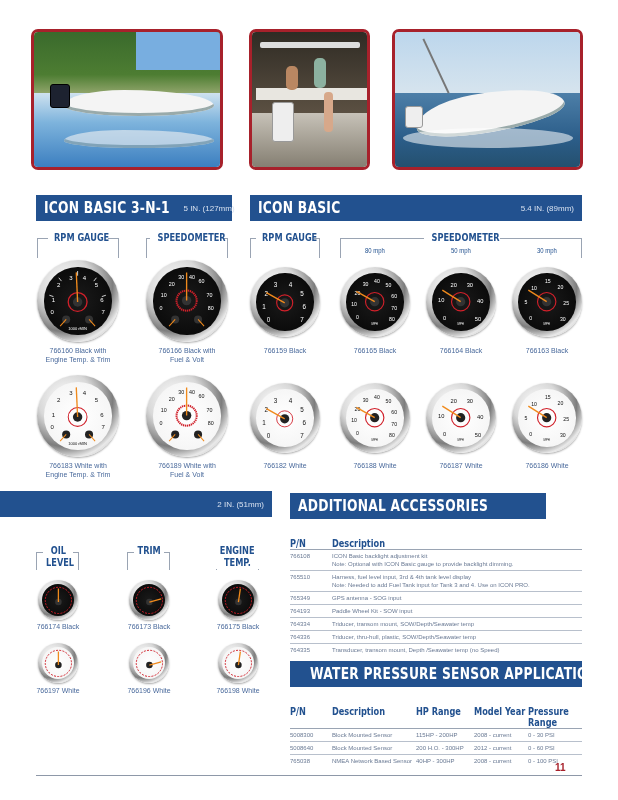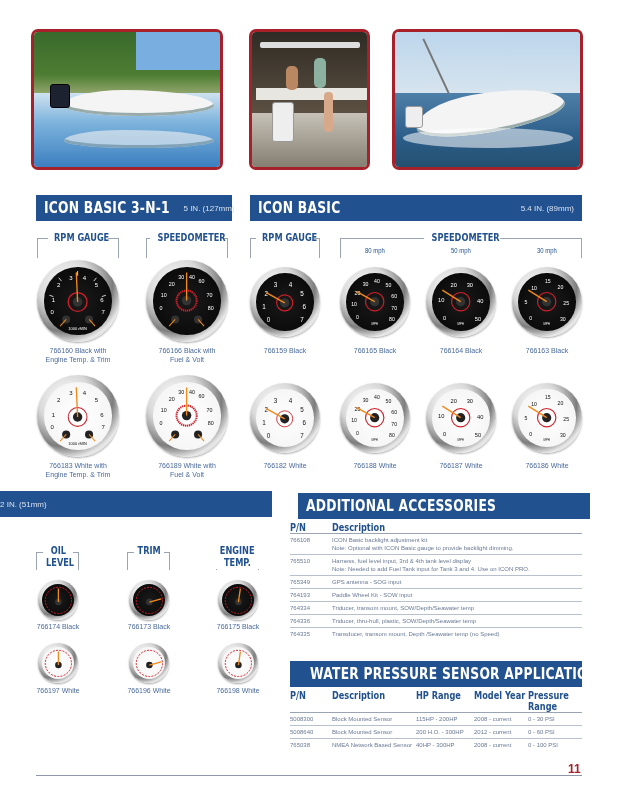--- a/index.html
+++ b/index.html
@@ -36,28 +36,28 @@
     background: radial-gradient(circle at 35% 30%, #ffffff 0%, #d8d8d8 35%, #7d7d7d 60%, #e9e9e9 75%, #9a9a9a 100%);
     box-shadow: 0 1px 2px rgba(0,0,0,0.35); }
   .gauge .face { position: absolute; left: 9%; top: 9%; width: 82%; height: 82%; border-radius: 50%; overflow: hidden; }
   .gauge.black .face { background: radial-gradient(circle, #1a1a1a 0%, #050505 100%); }
   .gauge.white .face { background: radial-gradient(circle, #ffffff 0%, #f2f2f2 100%); }
   .face svg { width: 100%; height: 100%; display: block; }
 
   .caption { position: absolute; font-size: 7px; line-height: 9px; color: #4a6a9c; text-align: center; white-space: nowrap; }
 
   .table { position: absolute; left: 290px; width: 292px; font-size: 6px; color: #6a7a94; }
-  .table .hdr { font-family: "DejaVu Sans", sans-serif; font-weight: bold; color: #22518f; font-size: 10px; display: flex; border-bottom: 1px solid #9aa4b3; }
+  .table .hdr { font-family: "DejaVu Sans", sans-serif; font-weight: bold; color: #22518f; font-size: 10px; display: flex; border-bottom: 1px solid #9aa4b3; margin-top: 16px; }
   .table .hdr span { display:inline-block; transform: scaleX(0.82); transform-origin: left center; white-space: nowrap; }
   .table .row { display: flex; border-bottom: 1px solid #b8c0cc; padding: 2px 0; line-height: 8px; }
   .table .pn { width: 42px; flex: none; }
   .table .desc { flex: 1; }
 
   .footer-line { position: absolute; left: 36px; top: 775px; width: 546px; height: 1px; background: #8e98a8; }
-  .page-num { position: absolute; left: 568px; top: 762px; font-size: 12px; font-weight: bold; color: #a7212b; }
+  .page-num { position: absolute; left: 555px; top: 762px; font-size: 10px; font-weight: bold; color: #a7212b; }
 </style>
 </head>
 <body>
 
 <div class="photo" id="photo1">
   <div class="sky"></div>
     <div class="skycorner"></div>
     <div class="water"></div>
   <div class="boat" style="left:30px;top:58px;width:150px;height:26px;"></div>
   <div class="motor dark" style="left:16px;top:52px;width:20px;height:24px;"></div>
@@ -389,21 +389,21 @@
         </g>
   <circle cx="50" cy="50" r="16" fill="none" stroke="#d0202a" stroke-width="2"></circle>
         <circle cx="50" cy="50" r="8" fill="#222"></circle>
   <line x1="50" y1="50" x2="18" y2="30" stroke="#f08a1c" stroke-width="2.5"></line>
   <text x="50" y="90" fill="#111" font-size="5" text-anchor="middle" font-family="Liberation Sans">MPH</text>
 </svg>
     </div>
   </div>
 <div class="caption" style="left:512px;top:461px;width:70px;">766186 White</div>
 
-<div class="section-bar" style="left:0;top:491px;width:272px;padding-right:8px;">
+<div class="section-bar" style="left:0;top:491px;width:272px;justify-content:flex-end;padding-right:8px;">
   <span class="size">2 IN. (51mm)</span>
 </div>
 
 <div class="bracket" style="left:36px;top:552px;width:43px;height:18px;"></div>
 <div class="group-label" style="left:43px;top:545px;width:30px;background:#fff;line-height:12px;">
     <div><span>OIL</span></div>
     <div><span>LEVEL</span></div>
   </div>
 <div class="bracket" style="left:127px;top:552px;width:43px;height:18px;"></div>
 <div class="group-label" style="left:134px;top:545px;width:30px;background:#fff;"><span>TRIM</span></div>
@@ -468,21 +468,21 @@
     <div class="face">
       <svg viewBox="0 0 100 100">
         <circle cx="50" cy="50" r="40" fill="none" stroke="#d0202a" stroke-width="3" stroke-dasharray="6 4"></circle>
         <circle cx="50" cy="55" r="10" fill="#222"></circle>
         <line x1="50" y1="55" x2="56" y2="14" stroke="#f08a1c" stroke-width="4"></line>
       </svg>
     </div>
   </div>
 <div class="caption" style="left:208px;top:686px;width:60px;">766198 White</div>
 
-<div class="section-bar" style="left:290px;top:493px;width:292px;padding-left:8px;margin-left:8px;">
+<div class="section-bar" style="left:290px;top:493px;width:256px;padding-left:8px;">
   <span class="title">ADDITIONAL ACCESSORIES</span>
 </div>
 <div class="table" style="top:522px;">
   <div class="hdr">
     <div class="pn"><span>P/N</span></div>
     <div class="desc"><span>Description</span></div>
   </div>
   <div class="row">
       <div class="pn">766108</div>
       <div class="desc">

